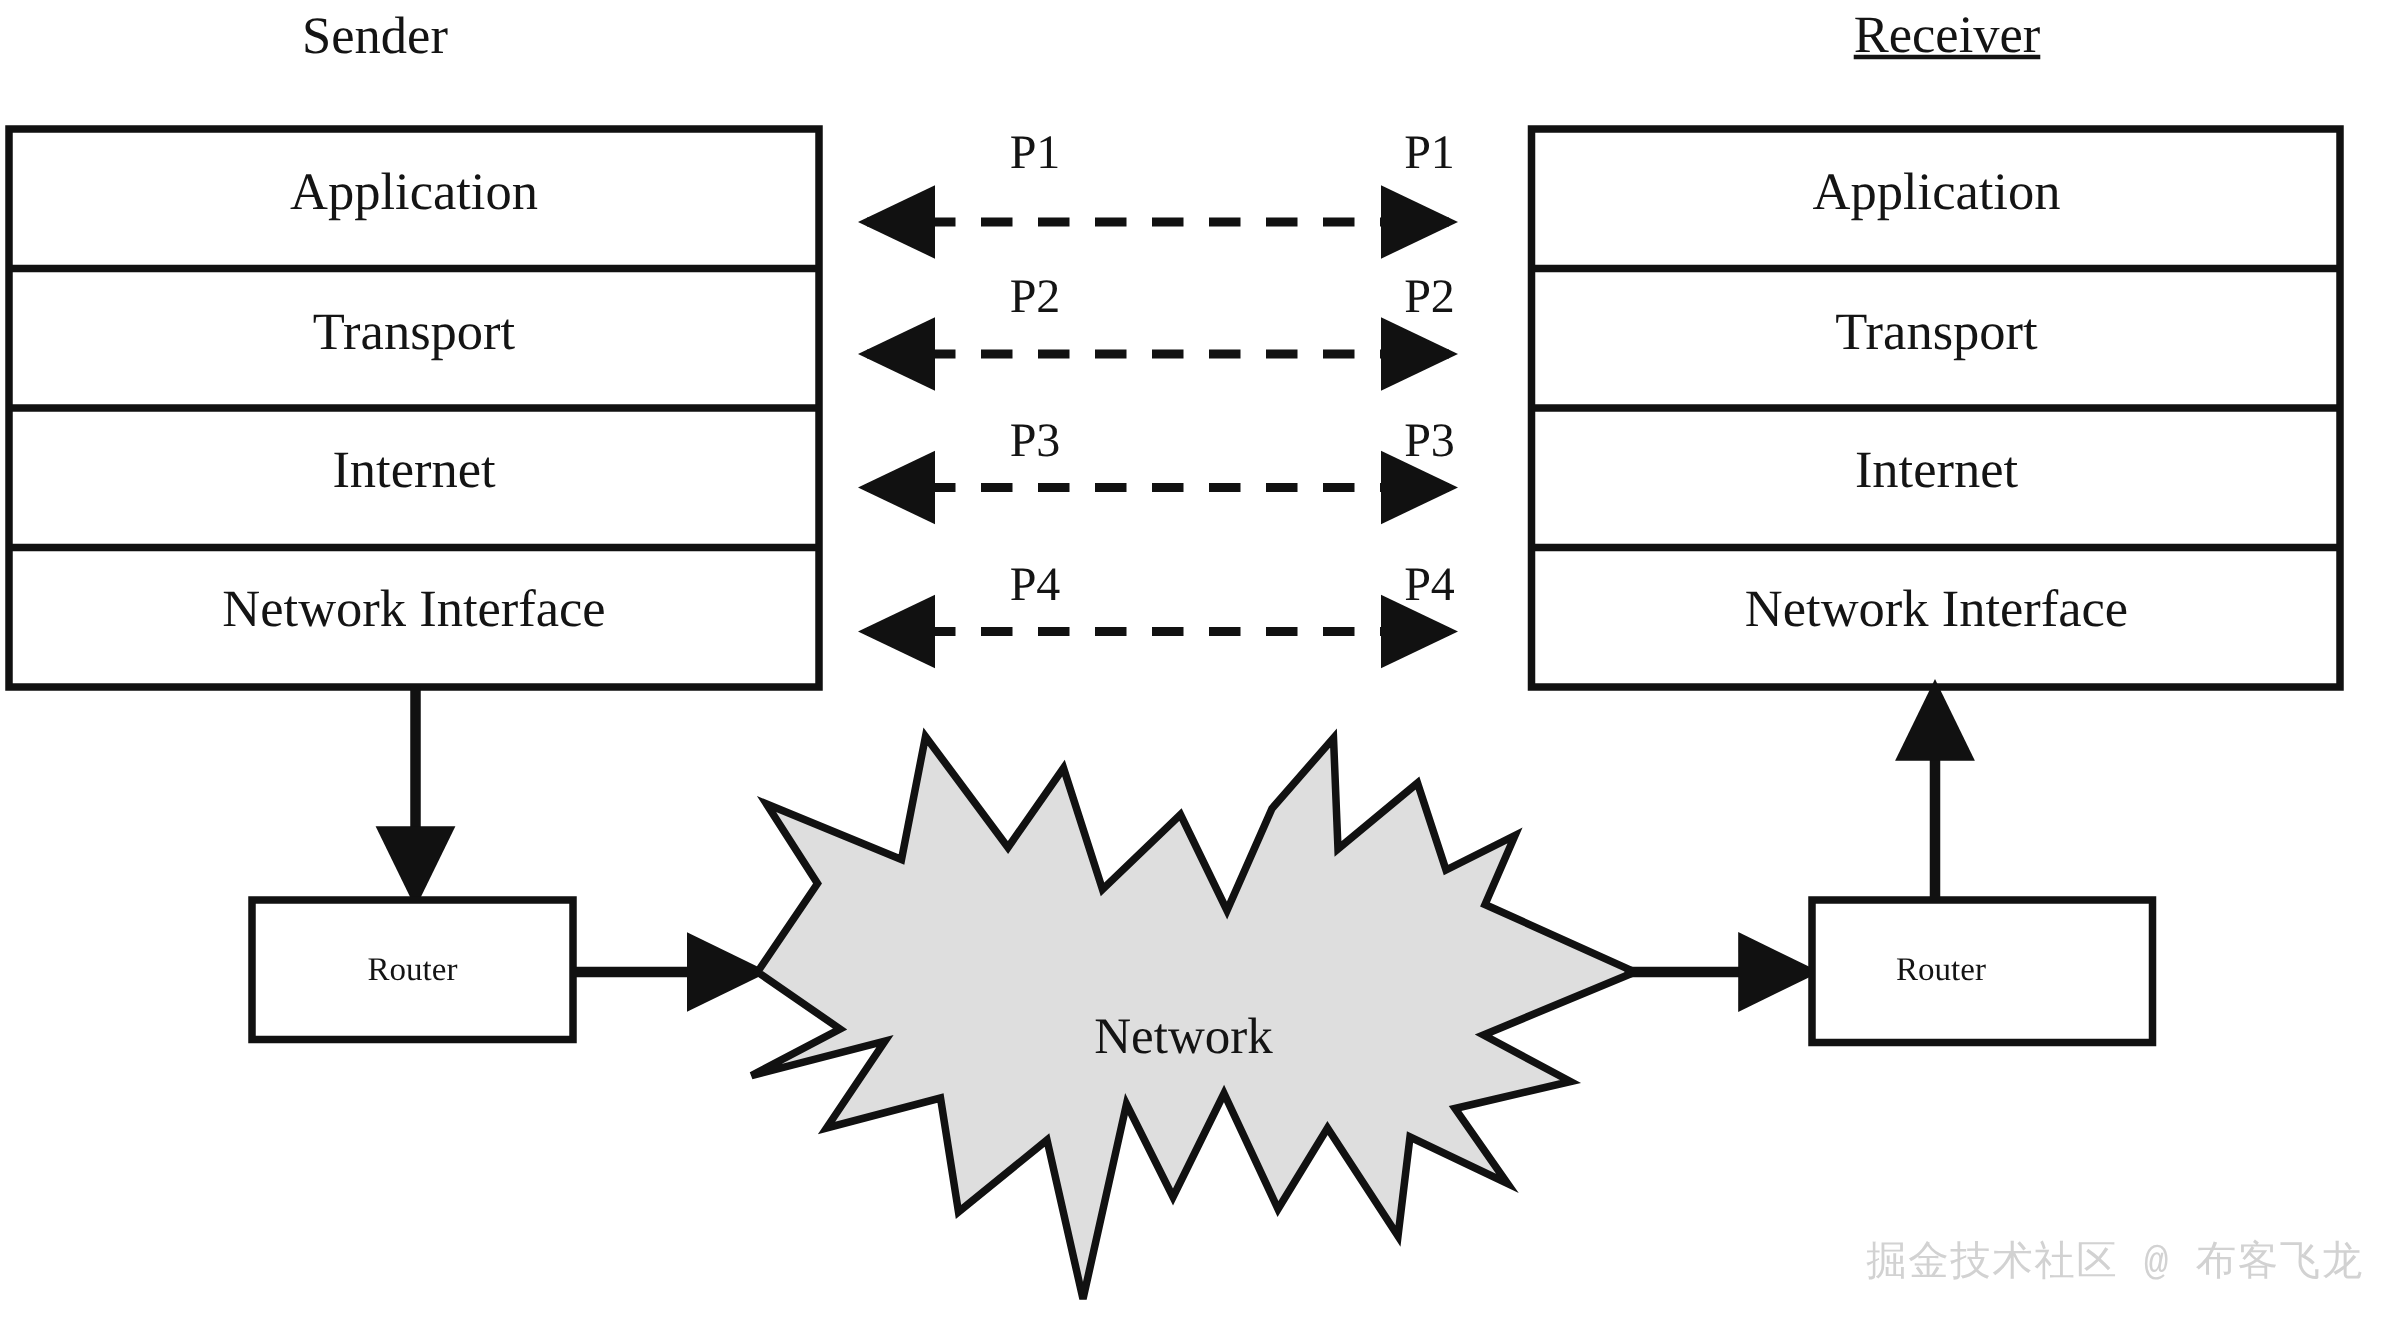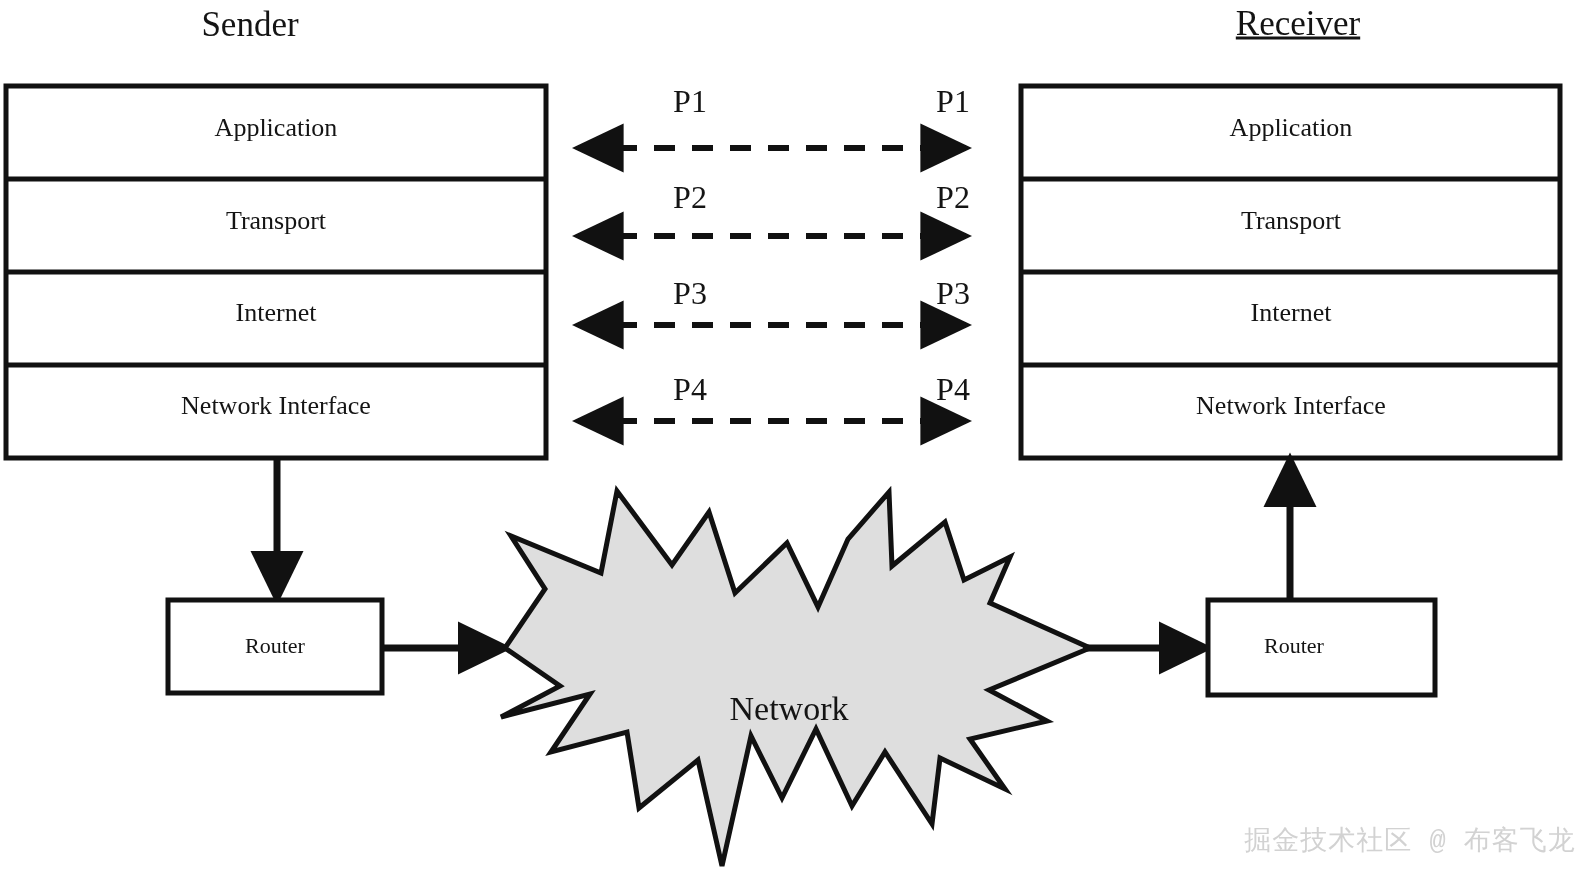--- a/index.html
+++ b/index.html
@@ -28,21 +28,21 @@
     white-space: nowrap;
     color: #141414;
     line-height: 1;
     transform: translate(-50%, -50%);
     text-align: center;
   }
   .stack-title {
     font-size: 35px;
   }
   .layer-label {
-    font-size: 26px;
+    font-size: 35px;
   }
   .router-label {
     font-size: 22px;
   }
   .network-label {
     font-size: 34px;
   }
   .p-label {
     font-size: 32px;
     margin-left: 40px;
@@ -132,17 +132,17 @@
 
   <div class="lbl p-label" style="left:650px; top:293px;">P3</div>
   <div class="lbl p-label" style="left:913px; top:293px;">P3</div>
 
   <div class="lbl p-label" style="left:650px; top:389px;">P4</div>
   <div class="lbl p-label" style="left:913px; top:389px;">P4</div>
 
   <div class="lbl router-label" style="left:275px; top:646px;">Router</div>
   <div class="lbl router-label" style="left:1294px; top:646px;">Router</div>
 
-  <div class="lbl network-label" style="left:789px; top:709px;">Network</div>
+  <div class="lbl network-label" style="left:789px; top:692px;">Network</div>
 
   <div class="watermark" style="left:1410px; top:840px;">掘金技术社区 @ 布客飞龙</div>
 
 </div>
 
 </body></html>

